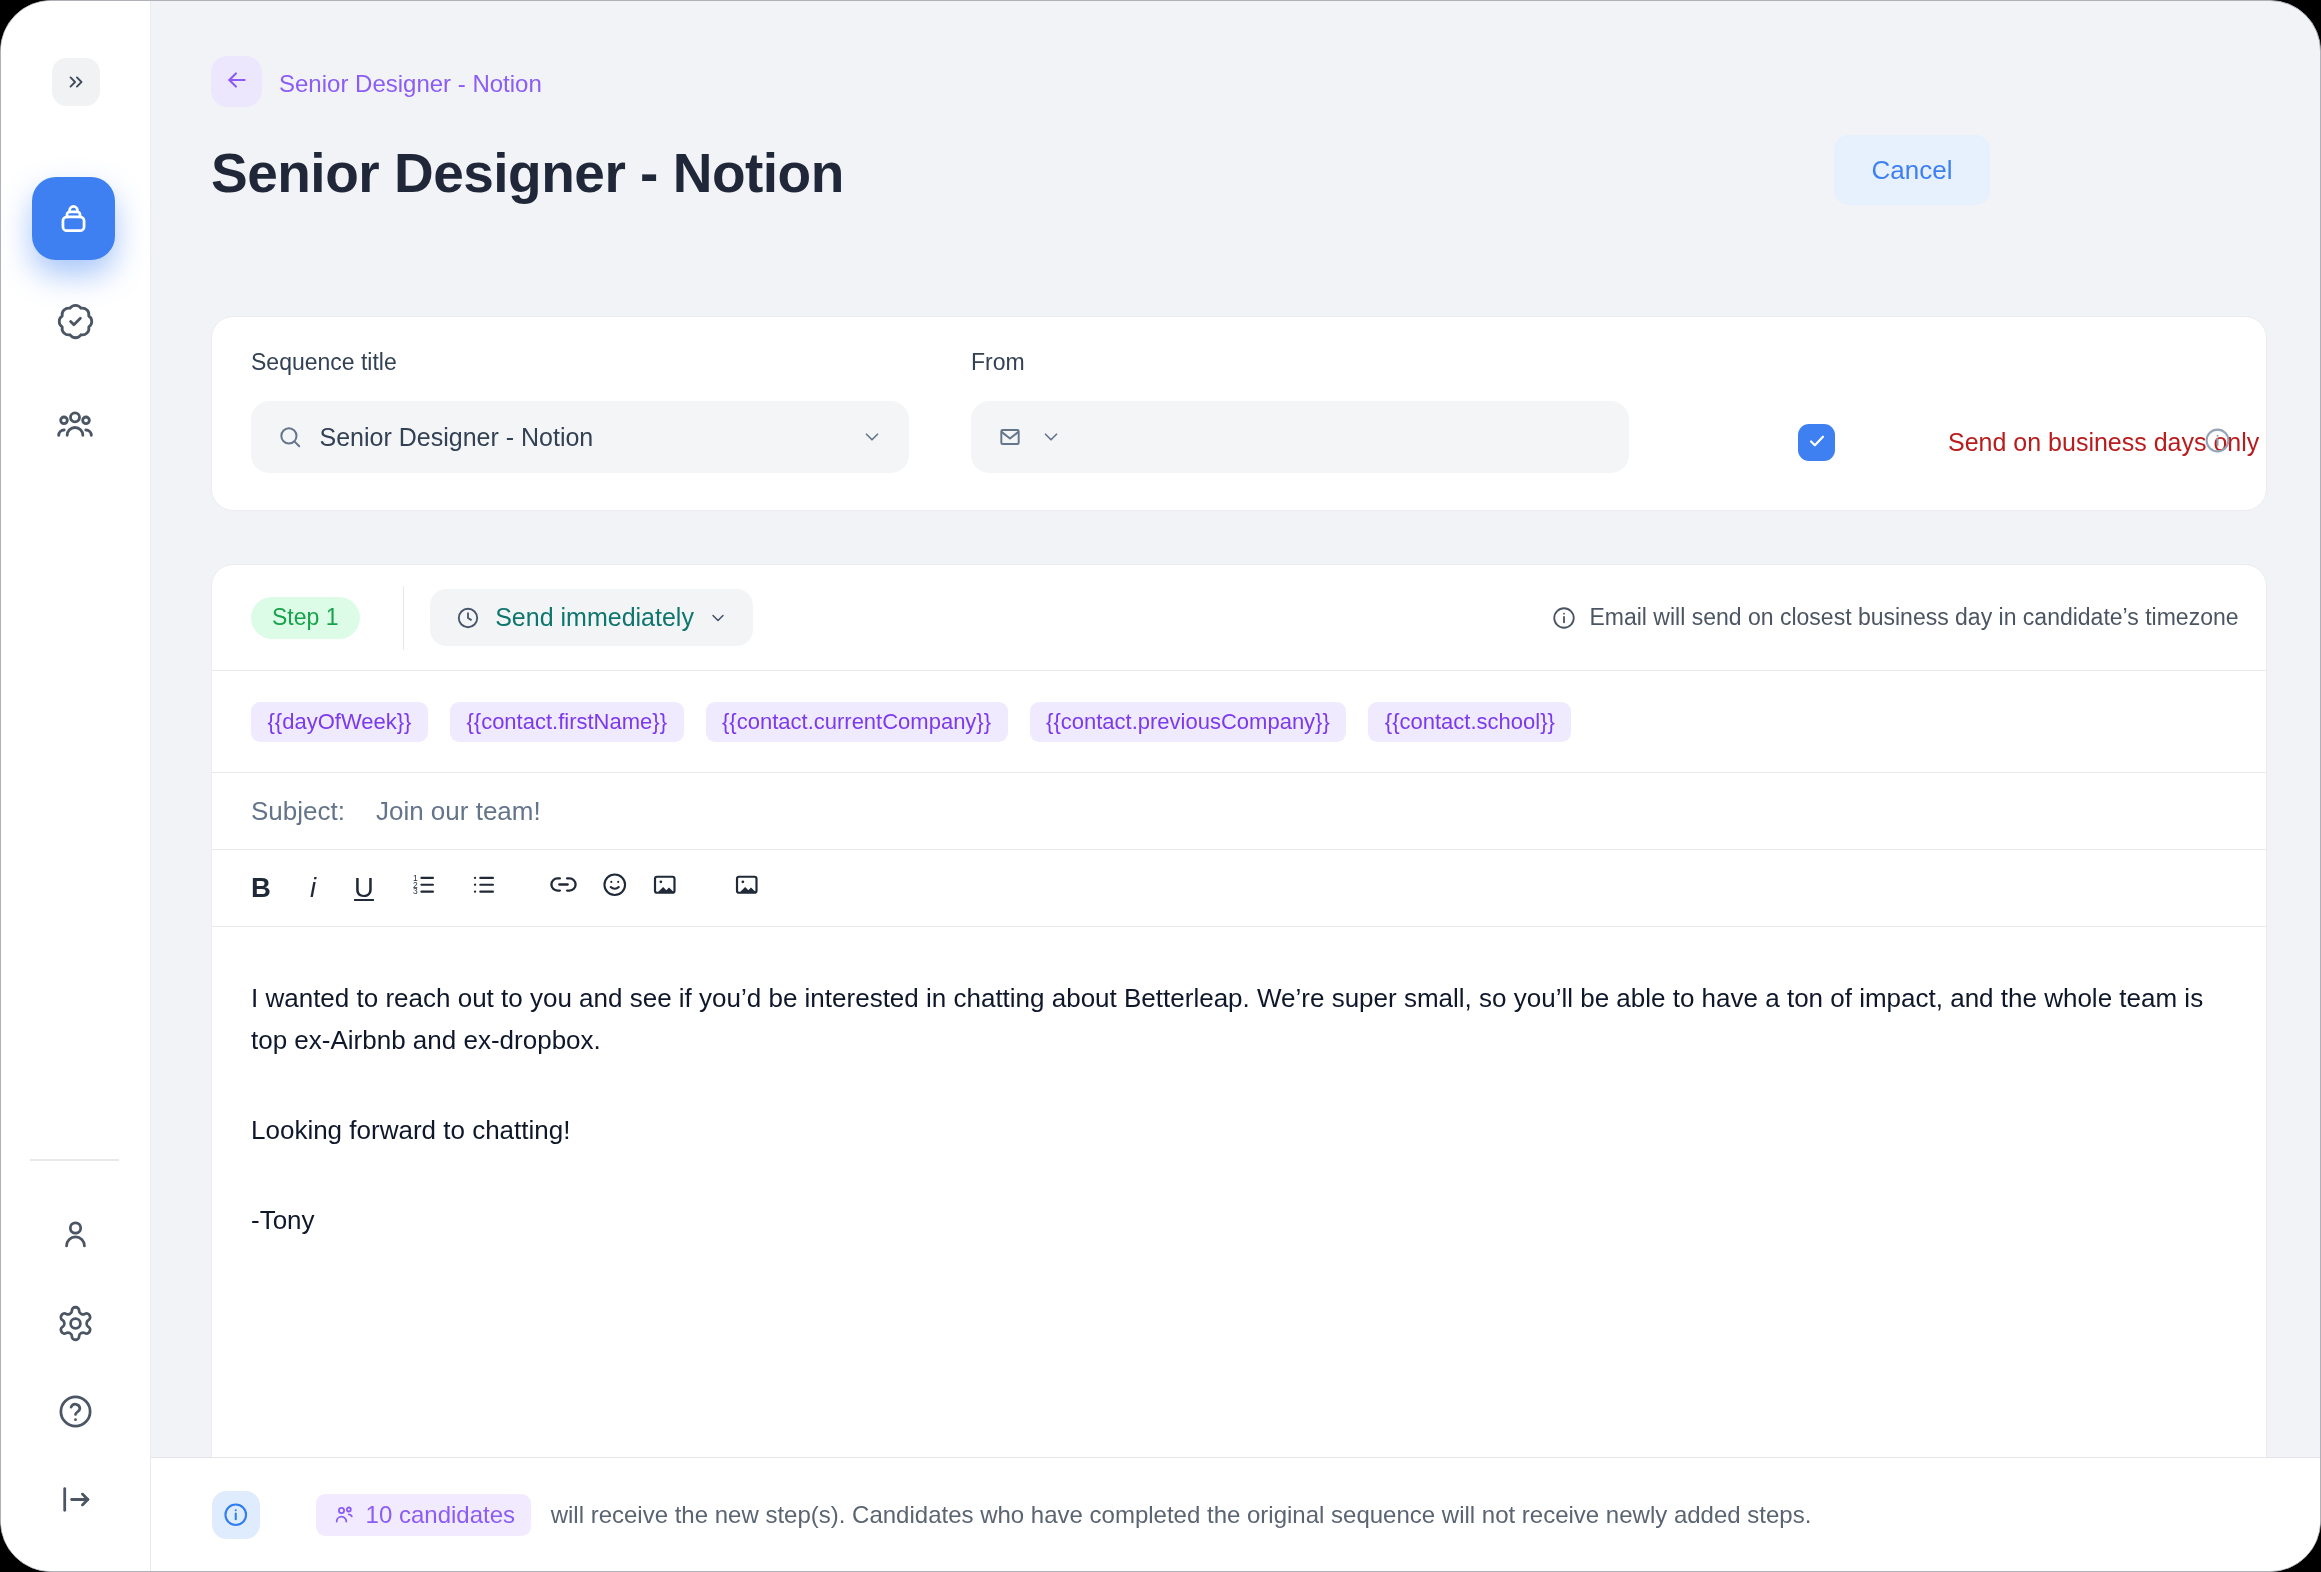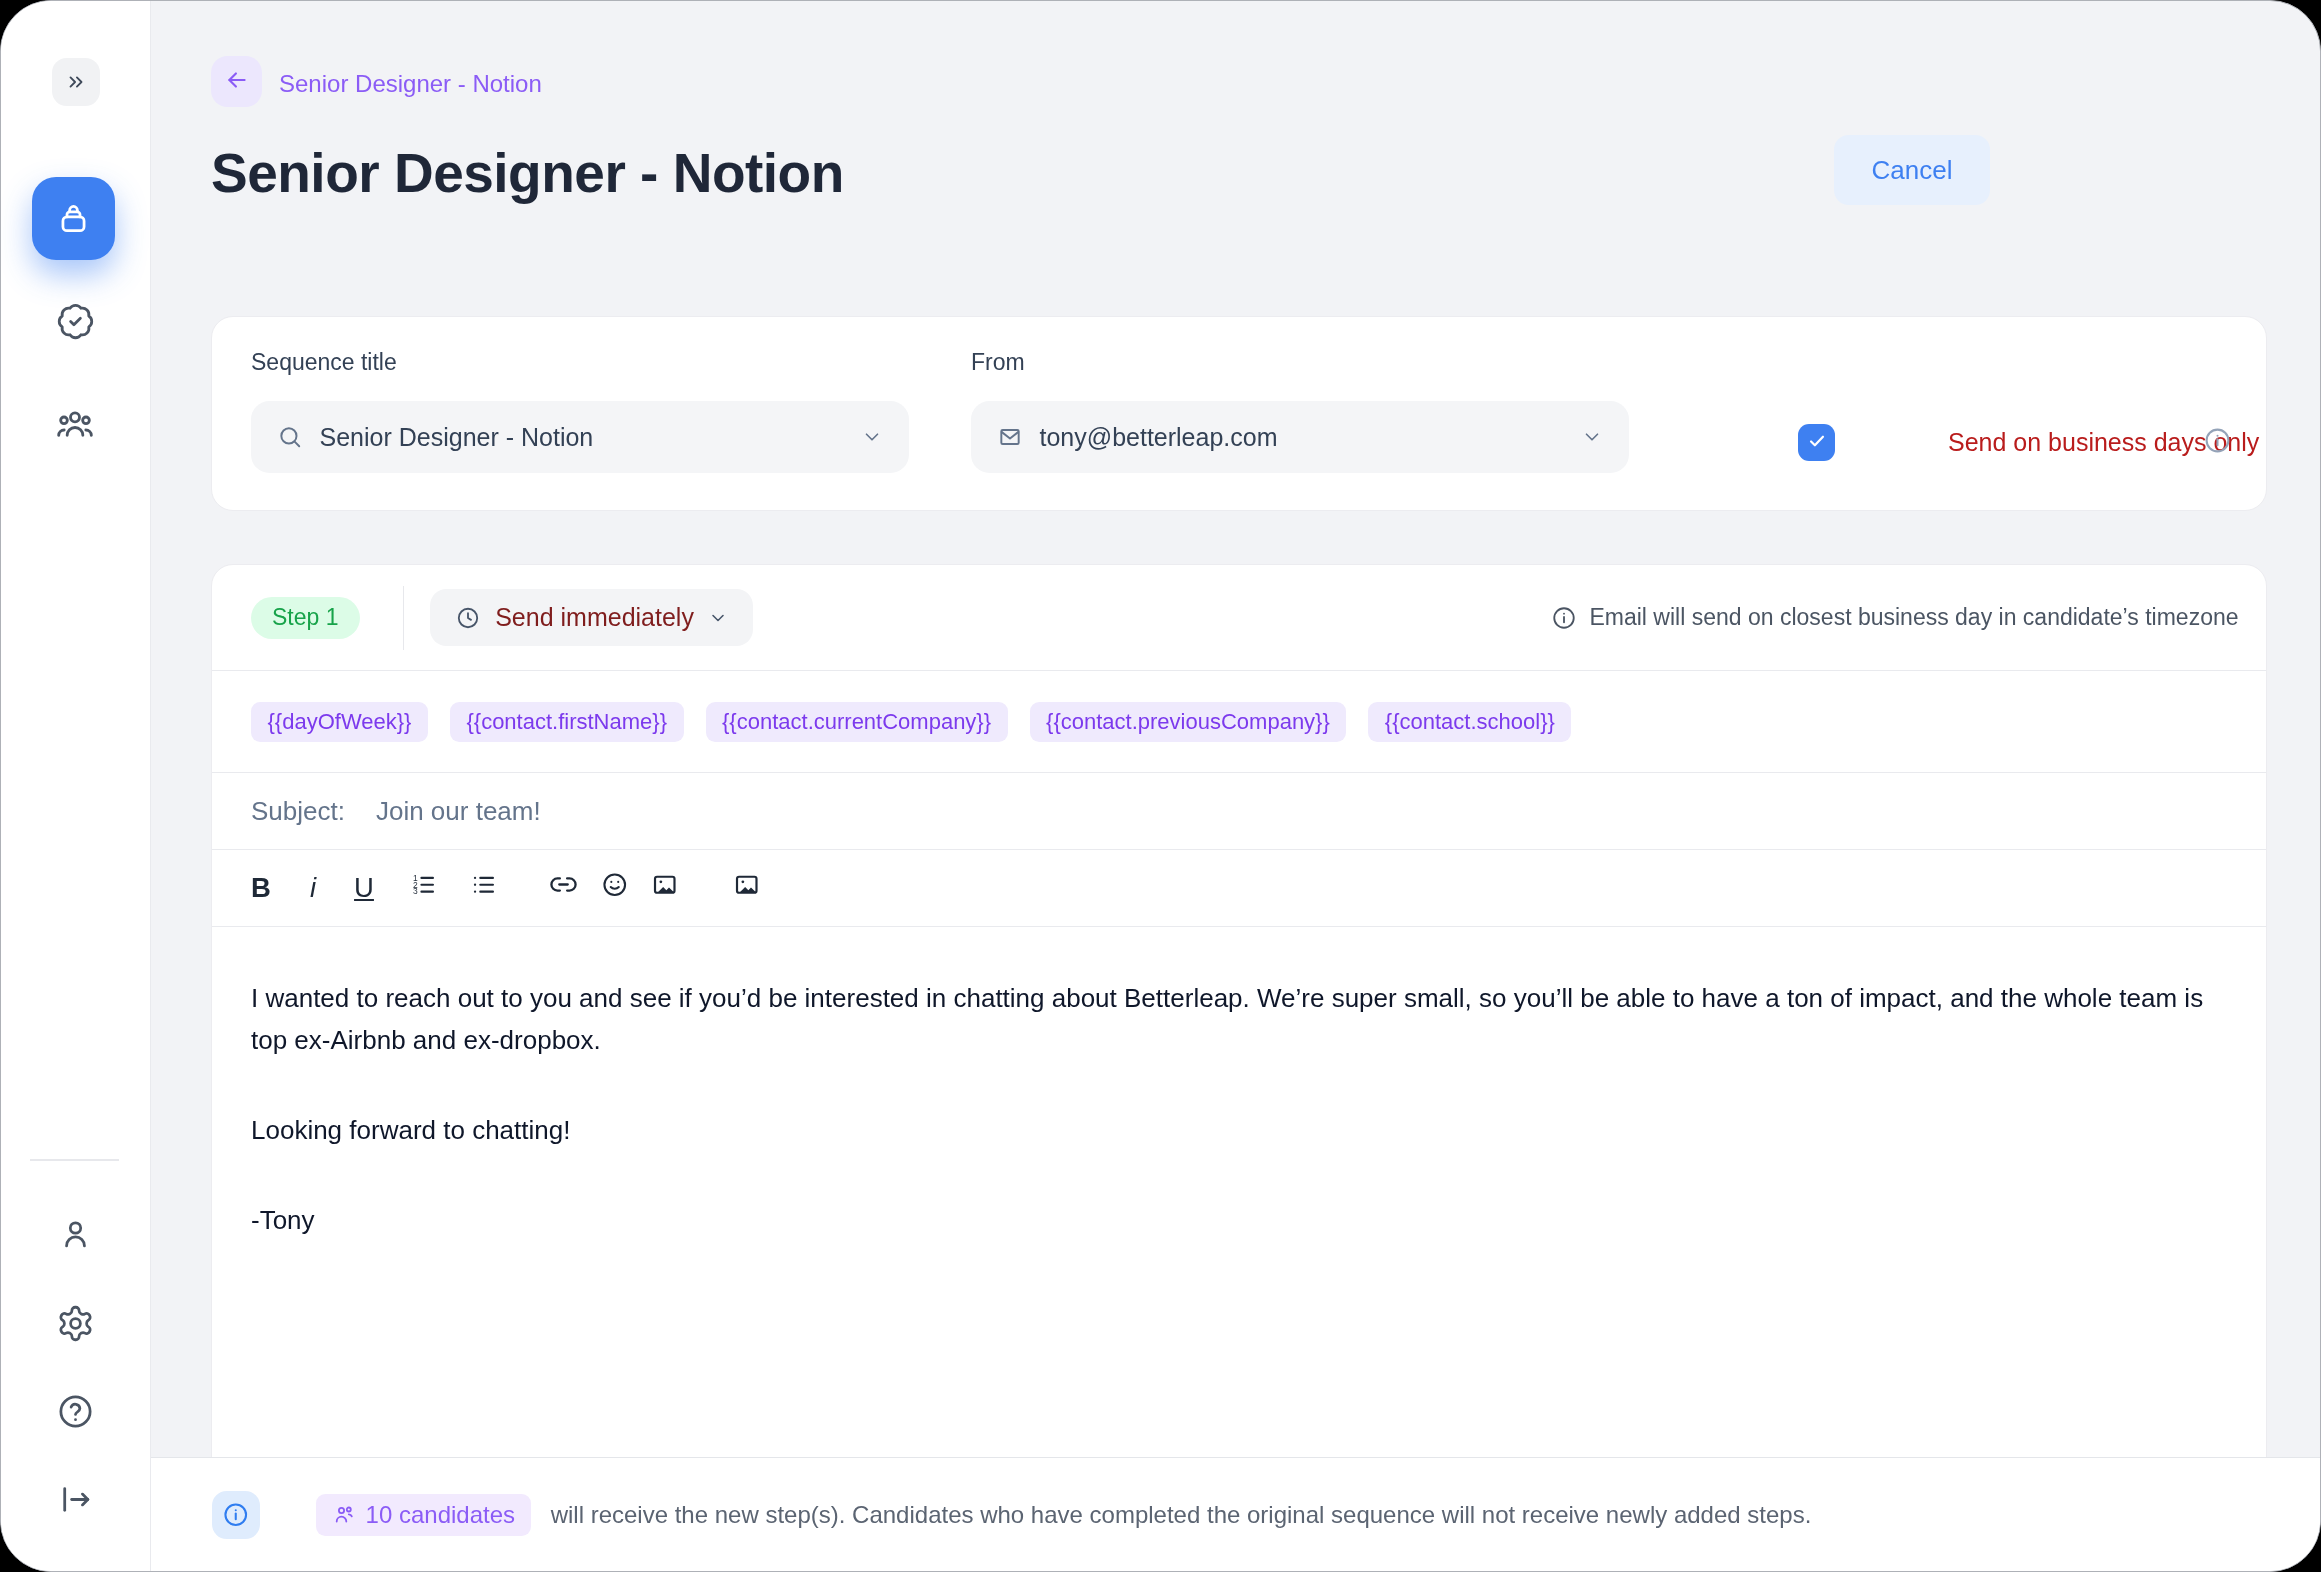--- a/index.html
+++ b/index.html
@@ -43,21 +43,21 @@
   .bd-check { position:absolute; left:1586px; top:107px; width:37px; height:37px; border-radius:11px; background:#3e80f1; display:flex; align-items:center; justify-content:center; cursor:pointer; }
   .bd-label { position:absolute; left:1736px; top:111px; font-size:25px; color:#b91c1c; }
   .bd-info { position:absolute; left:1991px; top:109px; width:29px; height:29px; color:#94a3b8; display:flex; }
 
   
   .step-card { left:210px; top:563px; width:2056px; height:897px; border-radius:22px 22px 0 0; overflow:hidden; }
   .row { border-bottom:0.9px solid #e9eaee; display:flex; align-items:center; }
   .step-head { height:106px; padding:0 27.5px 0 39px; }
   .step-chip { background:#dcfce7; color:#17a34a; font-size:23px; height:42px; border-radius:21px; display:flex; align-items:center; padding:0 21px; }
   .v-divider { width:0.9px; height:64px; background:#e7e8ec; margin:0 27px 0 43px; }
-  .send-pill { background:#f3f4f6; border:none; border-radius:16.5px; height:57px; display:flex; align-items:center; gap:13.8px; padding:0 25px; font-size:25px; color:#7f1d1d; cursor:pointer; font-family:inherit;text-align:center; }
+  .send-pill { background:#f3f4f6; border:none; border-radius:16.5px; height:57px; display:flex; align-items:center; gap:13.8px; padding:0 25px; font-size:25px; color:#0f766e; cursor:pointer; font-family:inherit;text-align:center; }
   .send-pill .clk { color:#475569; display:flex; }
   .step-note { margin-left:auto; display:flex; align-items:center; gap:12px; color:#4b5563; font-size:23px; }
   .step-note svg { flex:none; }
 
   .vars-row { height:102px; padding:0 39px; gap:22px; }
   .var-chip { background:#efeafd; color:#7c3aed; font-size:22px; height:40px; border-radius:9.2px; display:flex; align-items:center; padding:0 16.5px; cursor:pointer; }
 
   .subject-row { height:77px; padding:0 39px; gap:31px; }
   .subject-label { font-size:26px; color:#64748b; }
   .subject-value { font-size:26px; color:#64748b; flex:1; cursor:text; }
@@ -197,21 +197,20 @@
       </span>
     </div>
 
     <div class="pill pill-from">
       <span class="picon">
         <svg width="26" height="26" viewBox="0 0 24 24" fill="none" stroke="currentColor" stroke-width="1.8" stroke-linecap="round" stroke-linejoin="round">
             <rect x="4" y="5.5" width="16" height="13" rx="1.2"></rect>
             <path d="m4.5 7.5 7.5 5.8 7.5-5.8"></path>
           </svg>
       </span>
-      <span class="ptext">tony@betterleap.com</span>
       <span class="chev">
         <svg width="22" height="22" viewBox="0 0 24 24" fill="none" stroke="currentColor" stroke-width="1.8" stroke-linecap="round" stroke-linejoin="round">
             <path d="m6 9 6 6 6-6"></path>
           </svg>
       </span>
     </div>
 
     <div class="bd-check">
       <span>
         <svg width="22" height="22" viewBox="0 0 24 24" fill="none" stroke="#fff" stroke-width="2.4" stroke-linecap="round" stroke-linejoin="round">

